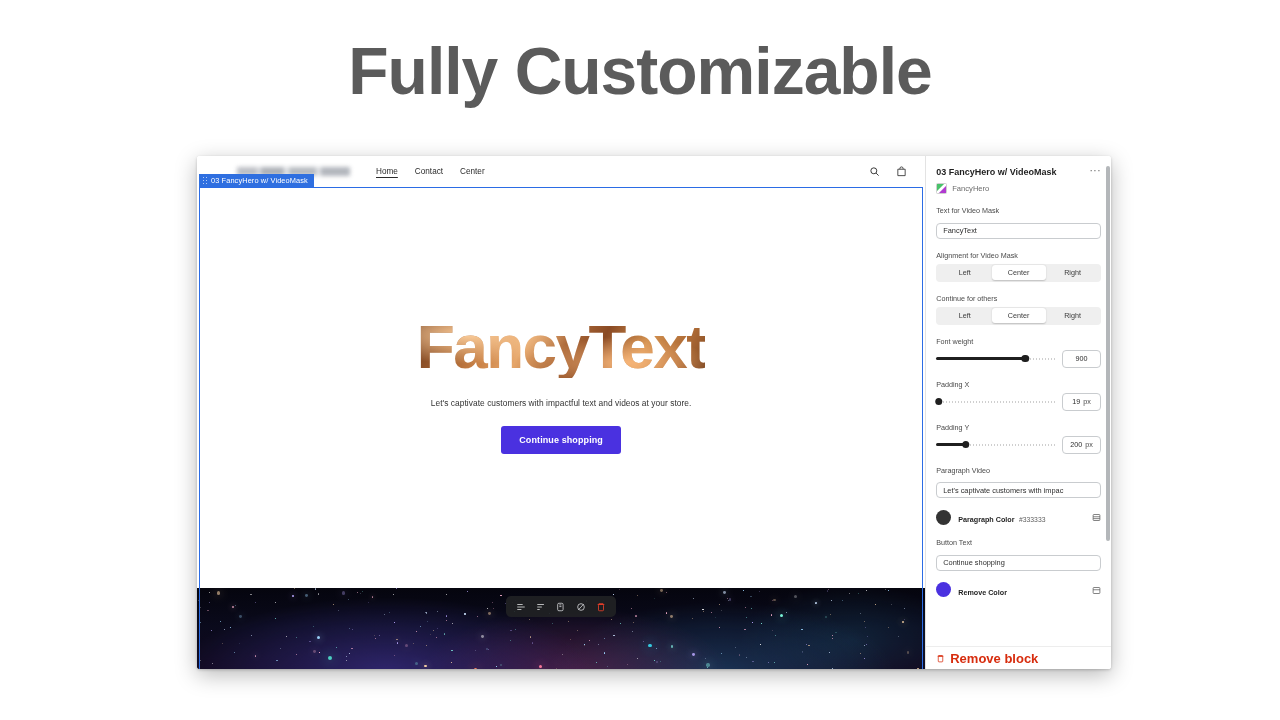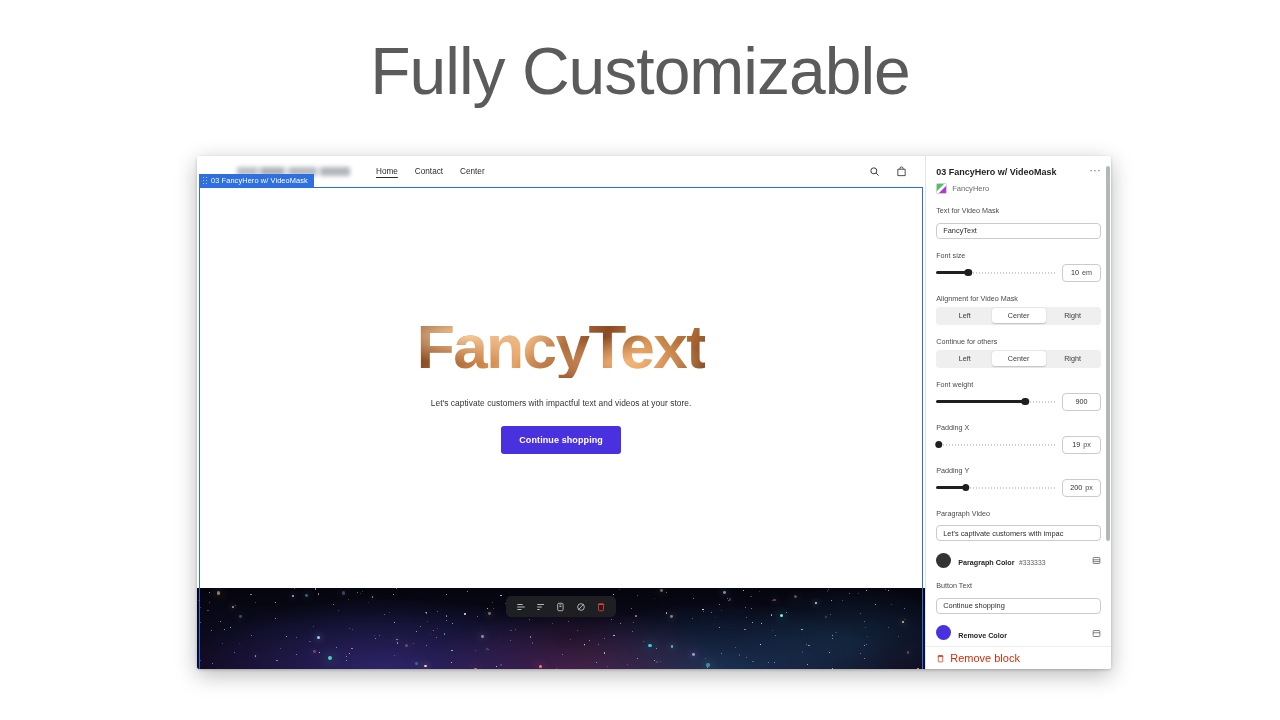--- a/index.html
+++ b/index.html
@@ -6,21 +6,21 @@
   body{
     width:1280px;height:720px;overflow:hidden;background:#ffffff;
     font-family:"Liberation Sans","DejaVu Sans",sans-serif;
     -webkit-font-smoothing:antialiased;
   }
   .stage{position:relative;width:1280px;height:720px;}
 
   
   .headline{
     position:absolute;left:0;top:38px;width:1280px;text-align:center;
-    font-size:66px;font-weight:normal;color:#5b5b5b;letter-spacing:-1px;
+    font-size:66px;font-weight:bold;color:#5b5b5b;letter-spacing:-1px;
     line-height:1.0;
   }
 
   
   .window{
     position:absolute;left:197px;top:156px;width:914px;height:513px;
     background:#ffffff;border-radius:3px;
     box-shadow:0 6px 22px rgba(0,0,0,.28), 0 1px 3px rgba(0,0,0,.20);
     overflow:hidden;display:flex;
   }
@@ -150,21 +150,21 @@
   .swatch{width:15px;height:15px;border-radius:50%;flex:none;}
   .colmeta{flex:1;min-width:0;}
   .colname{font-size:7.2px;font-weight:bold;color:#1f1f1f;line-height:1.25;}
   .colhex{font-size:6.8px;color:#5e5e5e;line-height:1.25;}
   .colbtn{color:#5b5b5b;flex:none;cursor:pointer;}
 
   .panel-foot{
     height:22px;border-top:1px solid #ededed;background:#fff;
     display:flex;align-items:center;gap:5px;padding:0 10px;
   }
-  .removelbl{font-size:11px;color:#d72c0d;cursor:pointer;}
+  .removelbl{font-size:13px;color:#d72c0d;cursor:pointer;font-weight:bold;}
 
   .pscroll{
     position:absolute;right:1.5px;top:10px;width:3.5px;height:375px;
     background:#b4b7ba;border-radius:2px;
   }
 </style>
 </head>
 <body>
 
 <div class="stage">
@@ -507,34 +507,20 @@
         <div class="approw">
           <span class="appicon"></span>
           <span class="appname">FancyHero</span>
         </div>
 
         <div class="fld">
           <label class="lbl">Text for Video Mask</label>
           <input class="txtinput" value="FancyText" style="">
         </div>
 
-        <div class="fld">
-          <label class="lbl">Font size</label>
-          <div class="sliderrow">
-            <div class="slider">
-              <div class="track-dot"></div>
-              <div class="track-fill" style="width: 27%;"></div>
-              <div class="thumb" style="left: 27%;"></div>
-            </div>
-            <div class="numbox">
-              <span>10</span>
-              <span class="unit">em</span>
-            </div>
-          </div>
-        </div>
 
         <div class="fld">
           <label class="lbl">Alignment for Video Mask</label>
           <div class="seg">
             <div>Left</div>
             <div class="on">Center</div>
             <div>Right</div>
           </div>
         </div>
 

